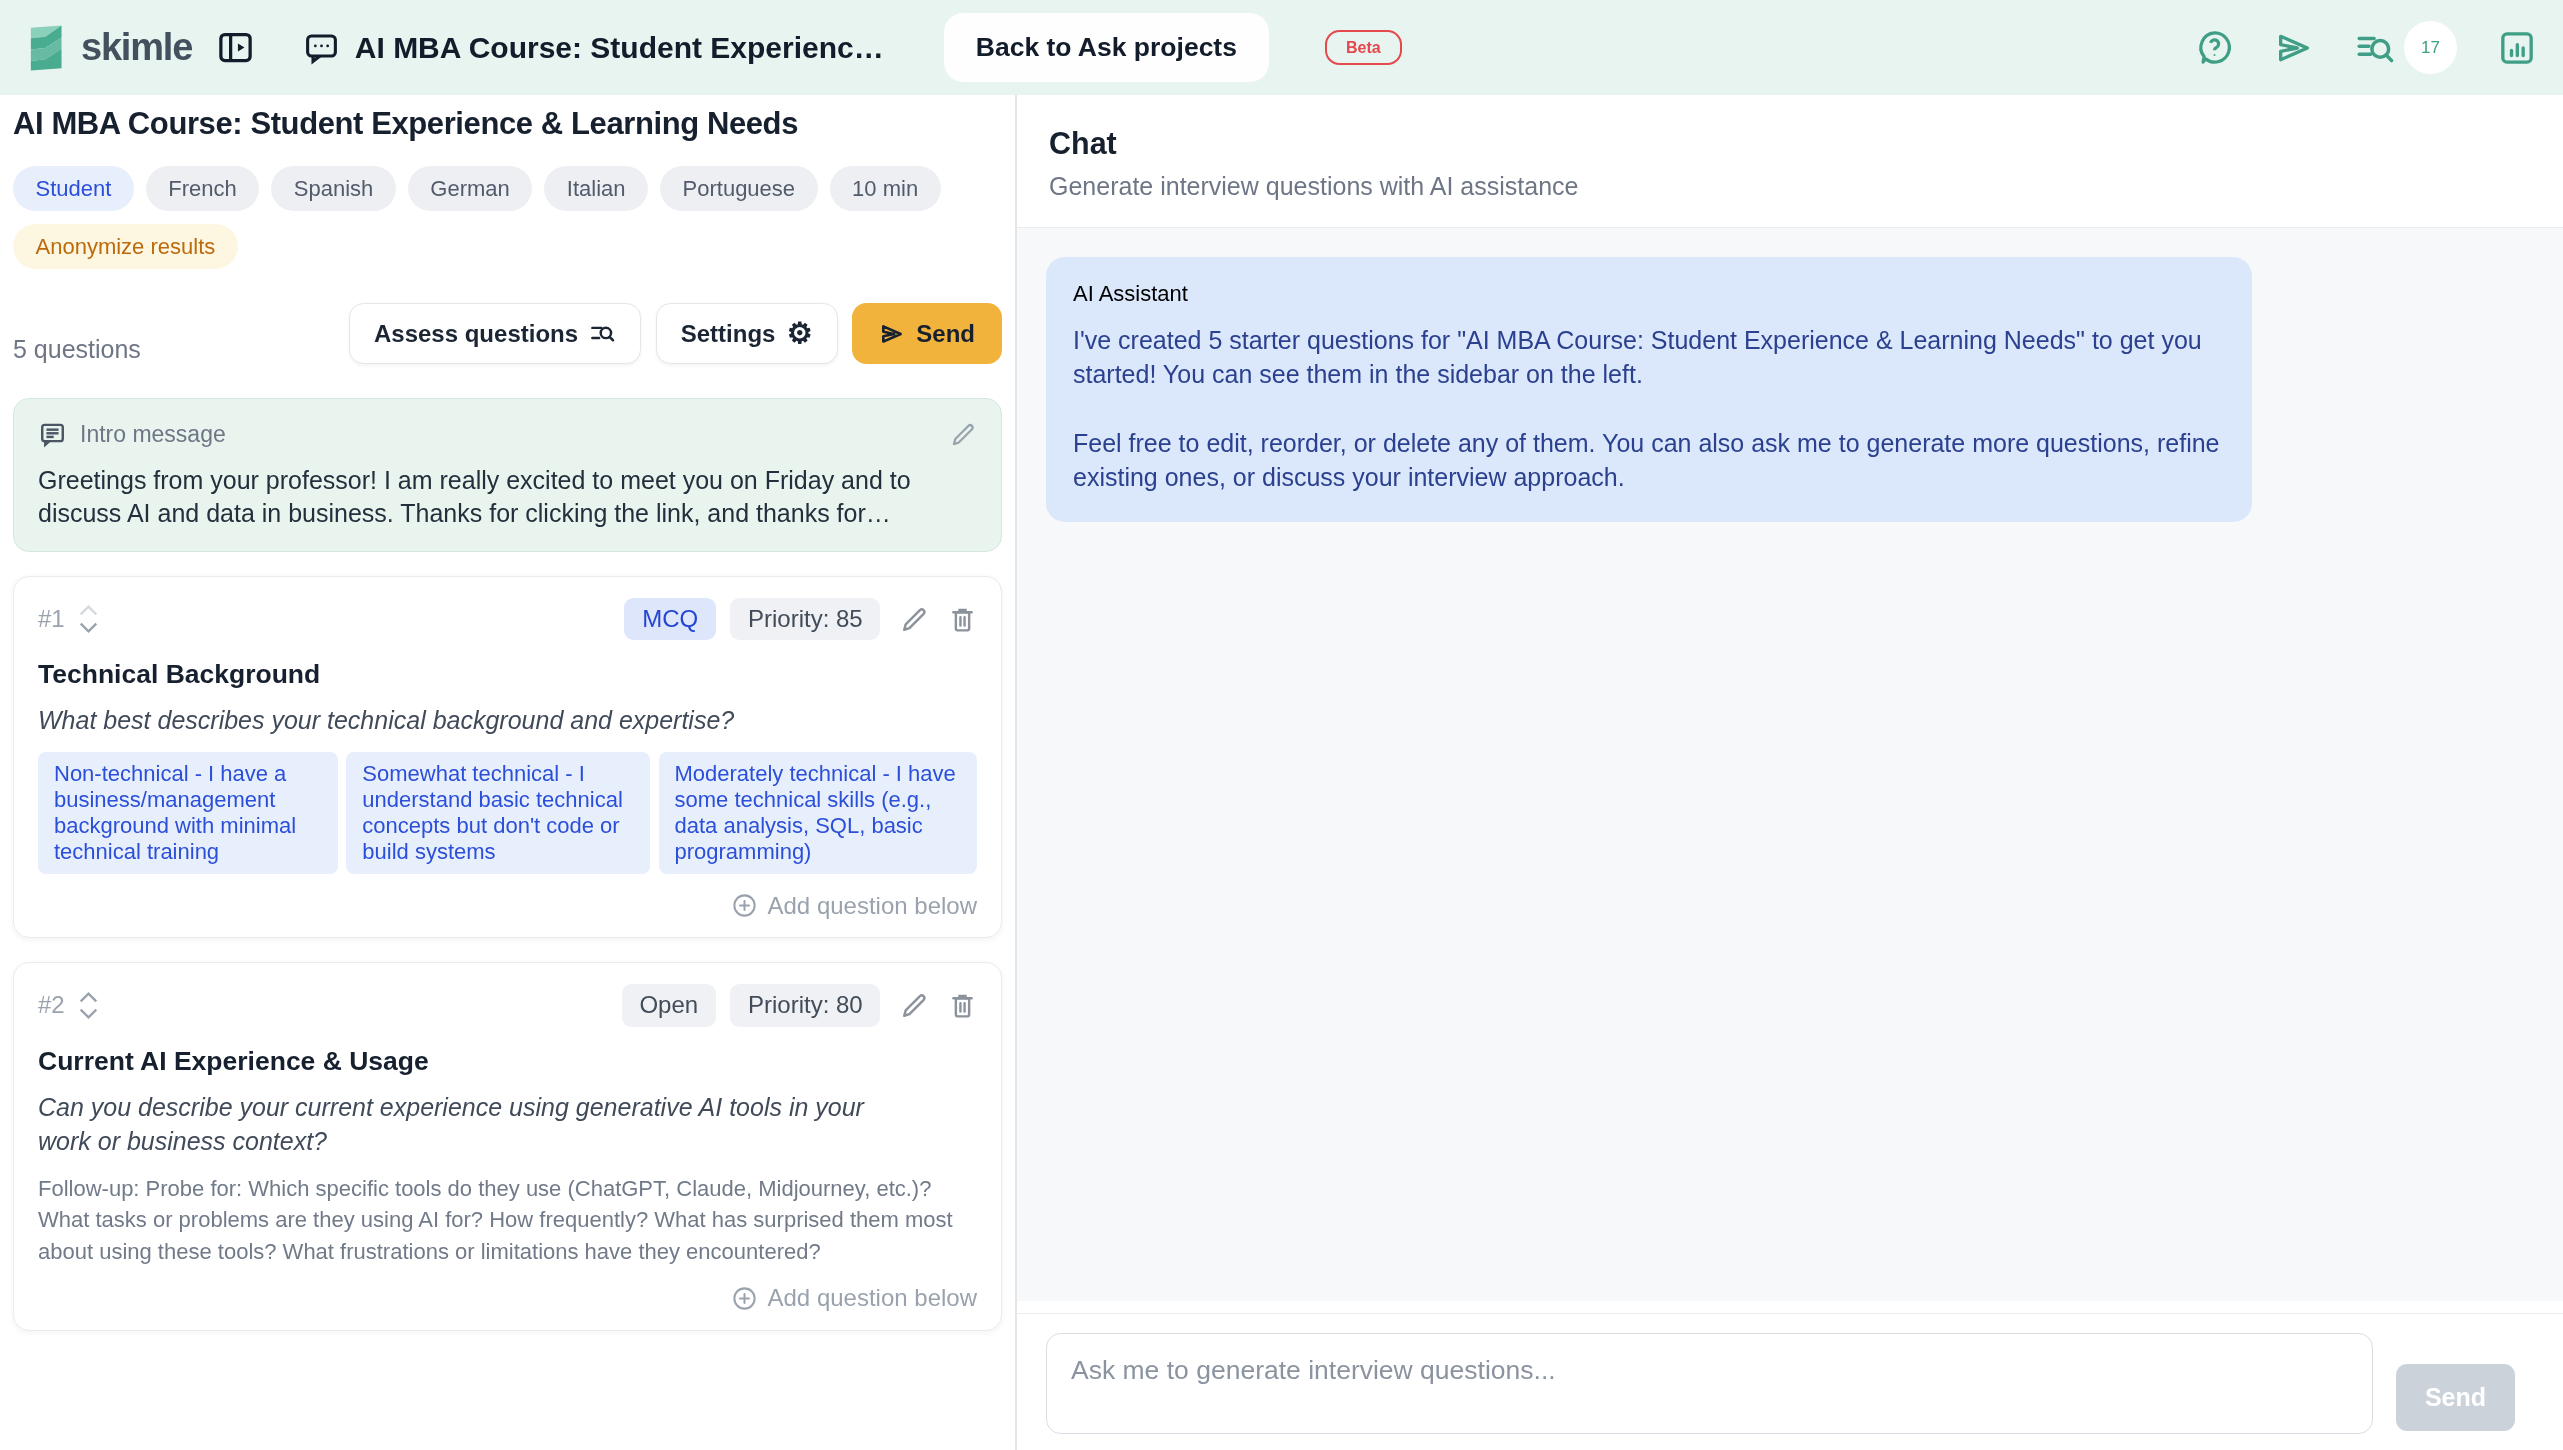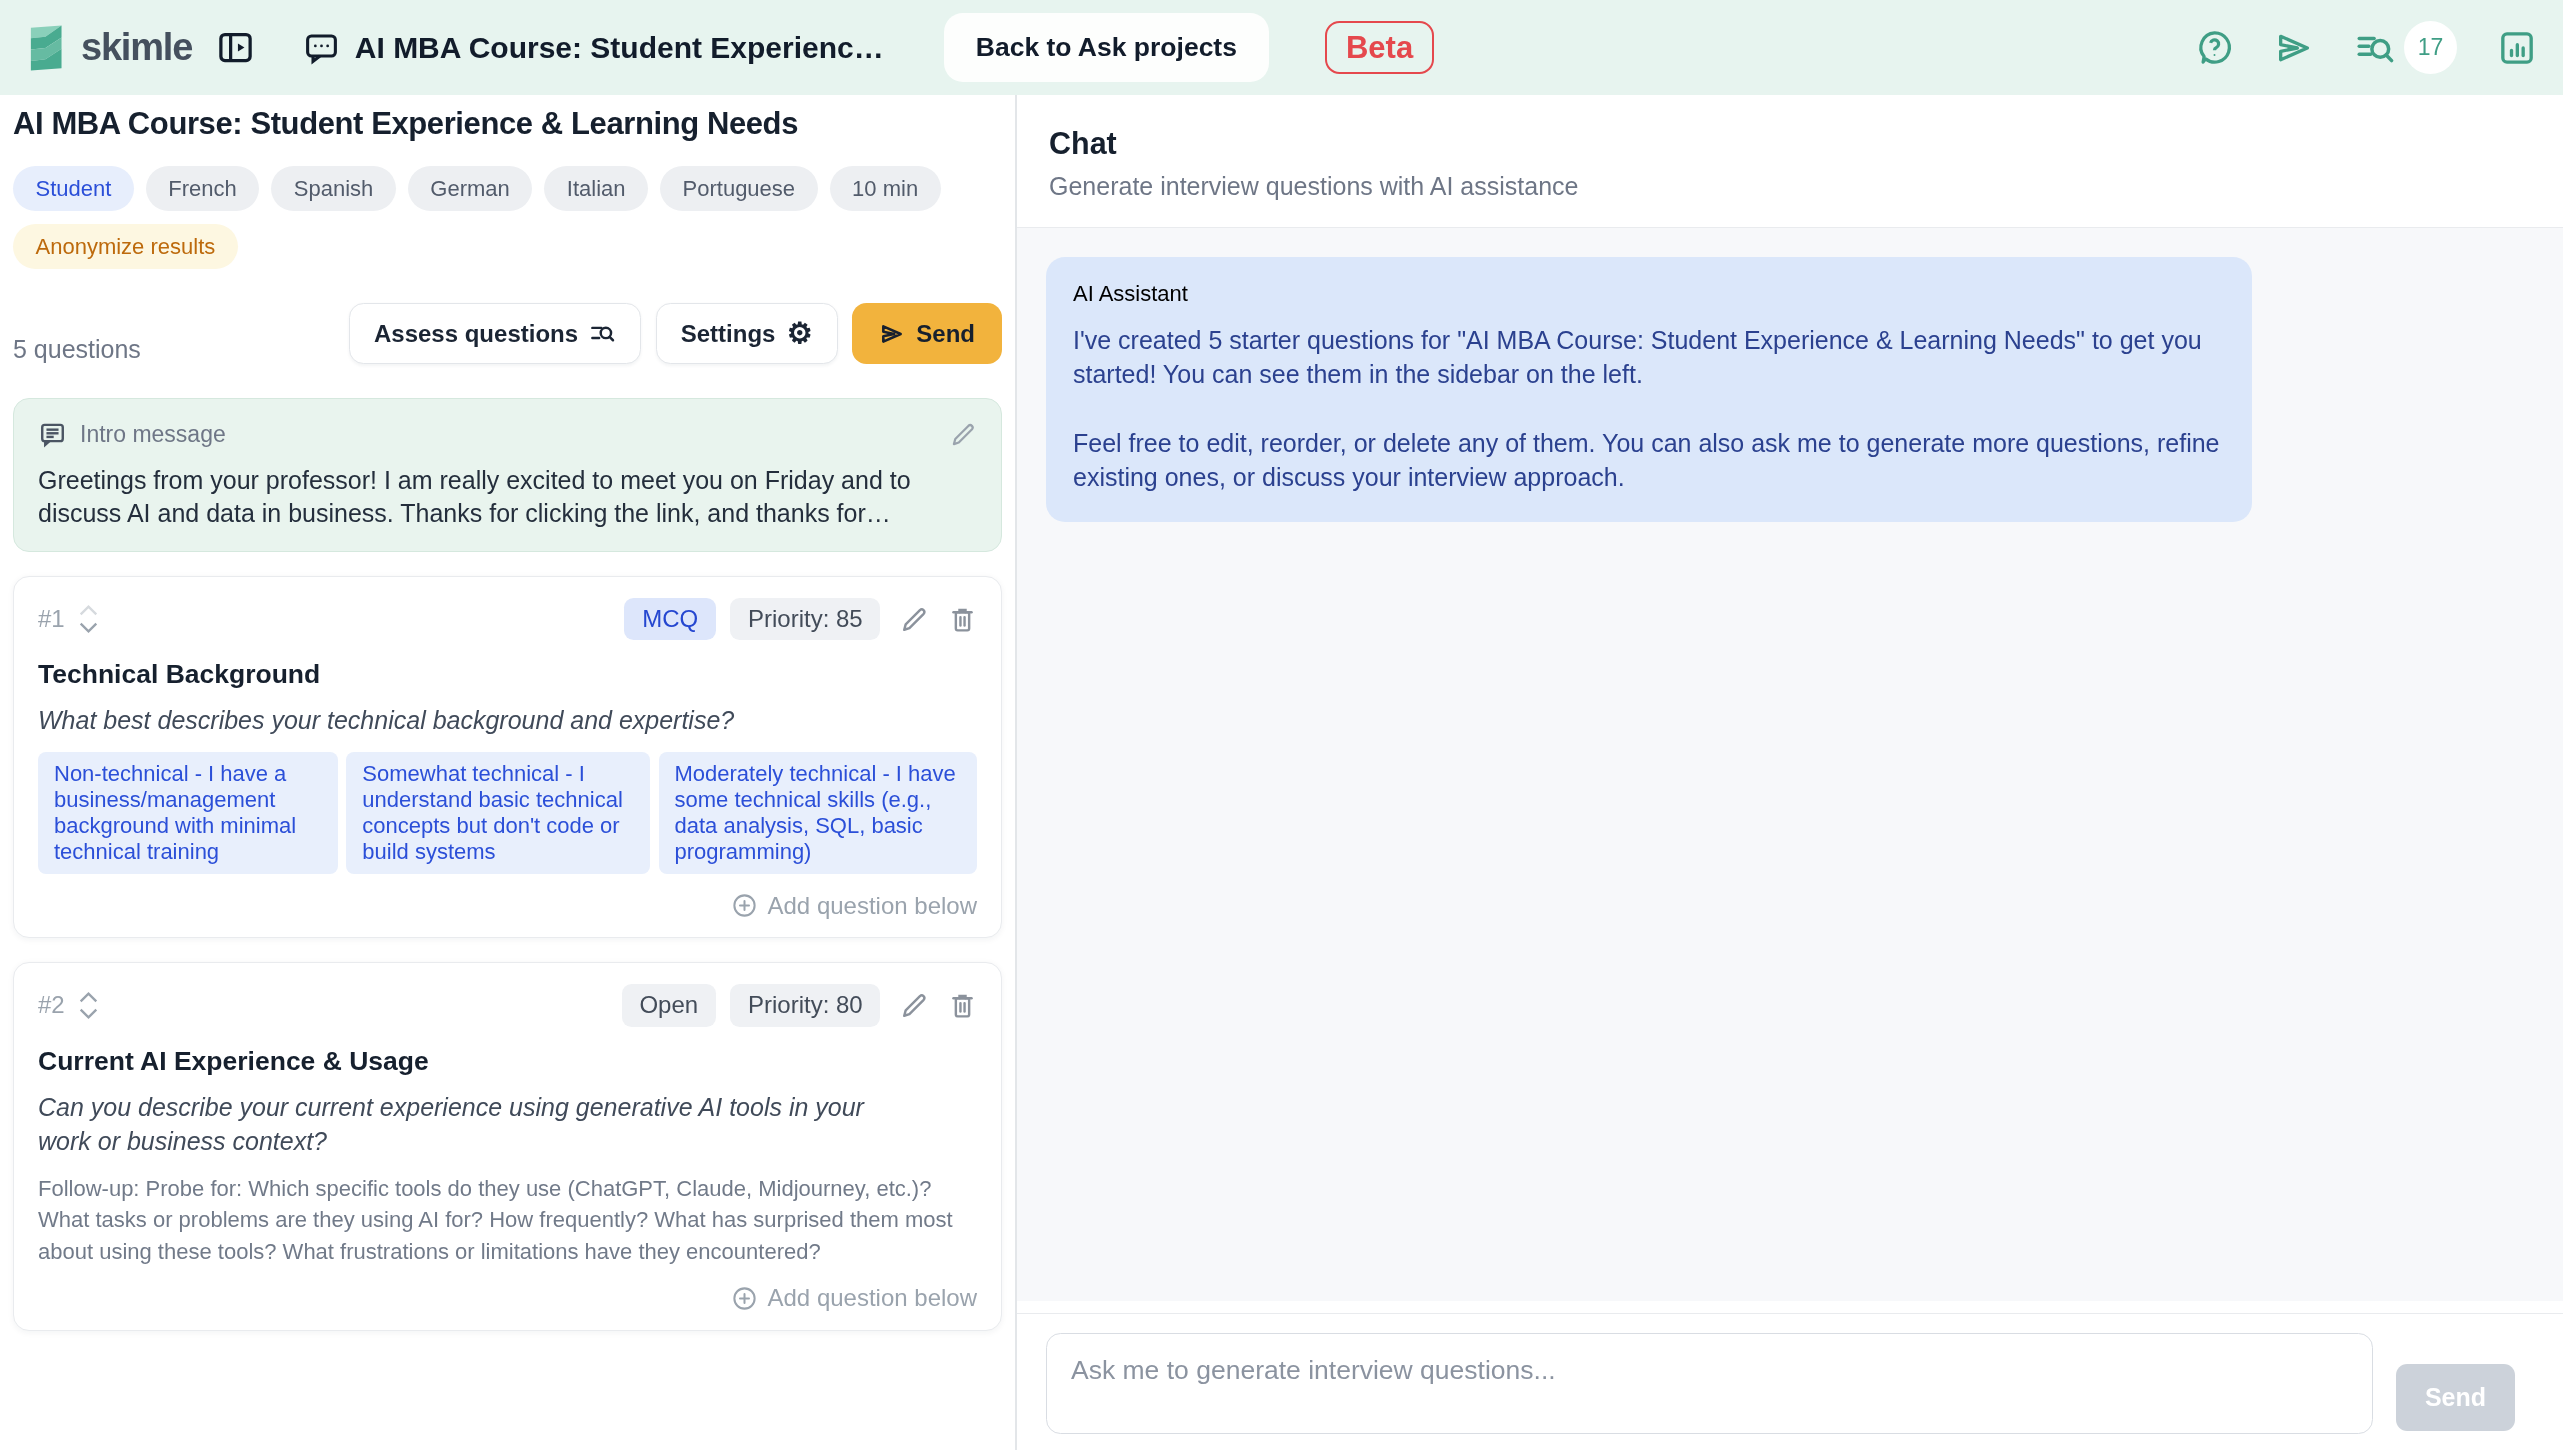--- a/index.html
+++ b/index.html
@@ -9,25 +9,25 @@
   .app { display:flex; flex-direction:column; width:100%; height:100%; }
 
   
   .header { flex:none; height:95px; background:#e7f4ef; display:flex; align-items:center; padding:0 26px; gap:21px; }
   .brand { display:flex; align-items:center; gap:13px; }
   .brand-name { font-size:38px; font-weight:700; color:#45505e; letter-spacing:-1.2px; }
   .toggle-btn { color:#121c2b; display:flex; align-items:center; margin-left:3.2px; }
   .project { display:flex; align-items:center; gap:14.5px; margin-left:27px; min-width:0; }
   .project-title { font-size:30px; font-weight:700; color:#121c2b; white-space:nowrap; }
   .back-btn { background:#fdfefd; border:none; border-radius:19px; padding:19px 32px; font-size:26.5px; font-weight:600; color:#121c2b; margin-left:39px; cursor:pointer; font-family:inherit; }
-  .beta { border:2.4px solid #e5484d; color:#e5484d; border-radius:14.5px; padding:6.4px 19px; font-size:31px; font-weight:600; margin-left:35px; background:transparent; }
+  .beta { border:2.4px solid #e5484d; color:#e5484d; border-radius:14.5px; padding:6.4px 19px; font-size:16px; font-weight:600; margin-left:35px; background:transparent; }
   .header-right { margin-left:auto; display:flex; align-items:center; gap:40px; color:#3f9e85; }
   .hicon { display:flex; align-items:center; cursor:pointer; }
   .search-group { display:flex; align-items:center; gap:8px; }
-  .badge-count { width:53px; height:53px; border-radius:50%; background:#ffffff; color:#3f9e85; display:flex; align-items:center; justify-content:center; font-size:23px; font-weight:500; }
+  .badge-count { width:53px; height:53px; border-radius:50%; background:#ffffff; color:#3f9e85; display:flex; align-items:center; justify-content:center; font-size:17px; font-weight:500; }
 
   
   .main { flex:1; display:flex; min-height:0; }
   .left-panel { flex:none; width:1017px; border-right:2.4px solid #e3e6e9; padding:0 13px; overflow:hidden; background:#ffffff; }
 
   .page-title { margin-top:11px; font-size:31px; font-weight:700; color:#16202e; letter-spacing:-0.4px; }
 
   .chips-row { display:flex; gap:12px; margin-top:24px; }
   .chip { font-size:22px; padding:9.6px 22.5px; border-radius:802px; background:#edeff2; color:#525b6b; white-space:nowrap; }
   .chip.active { background:#e7eefc; color:#2b4fd8; }

